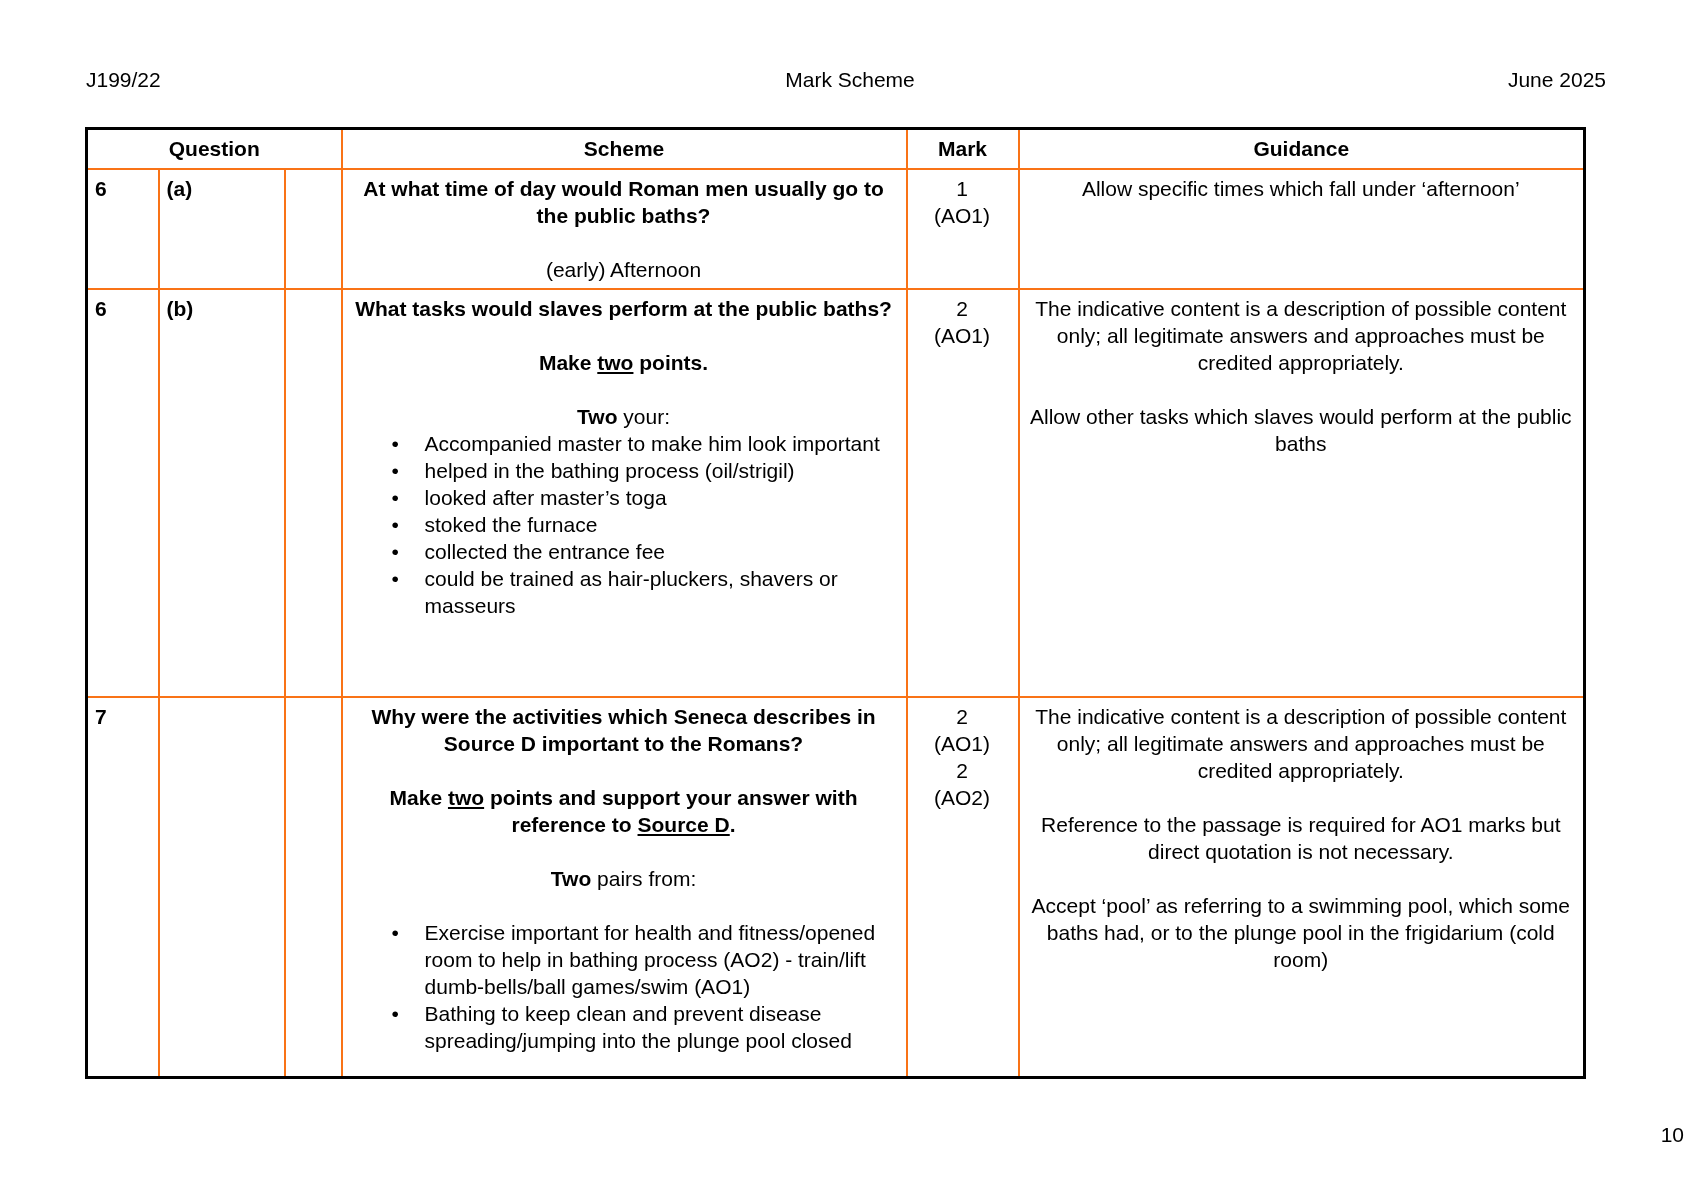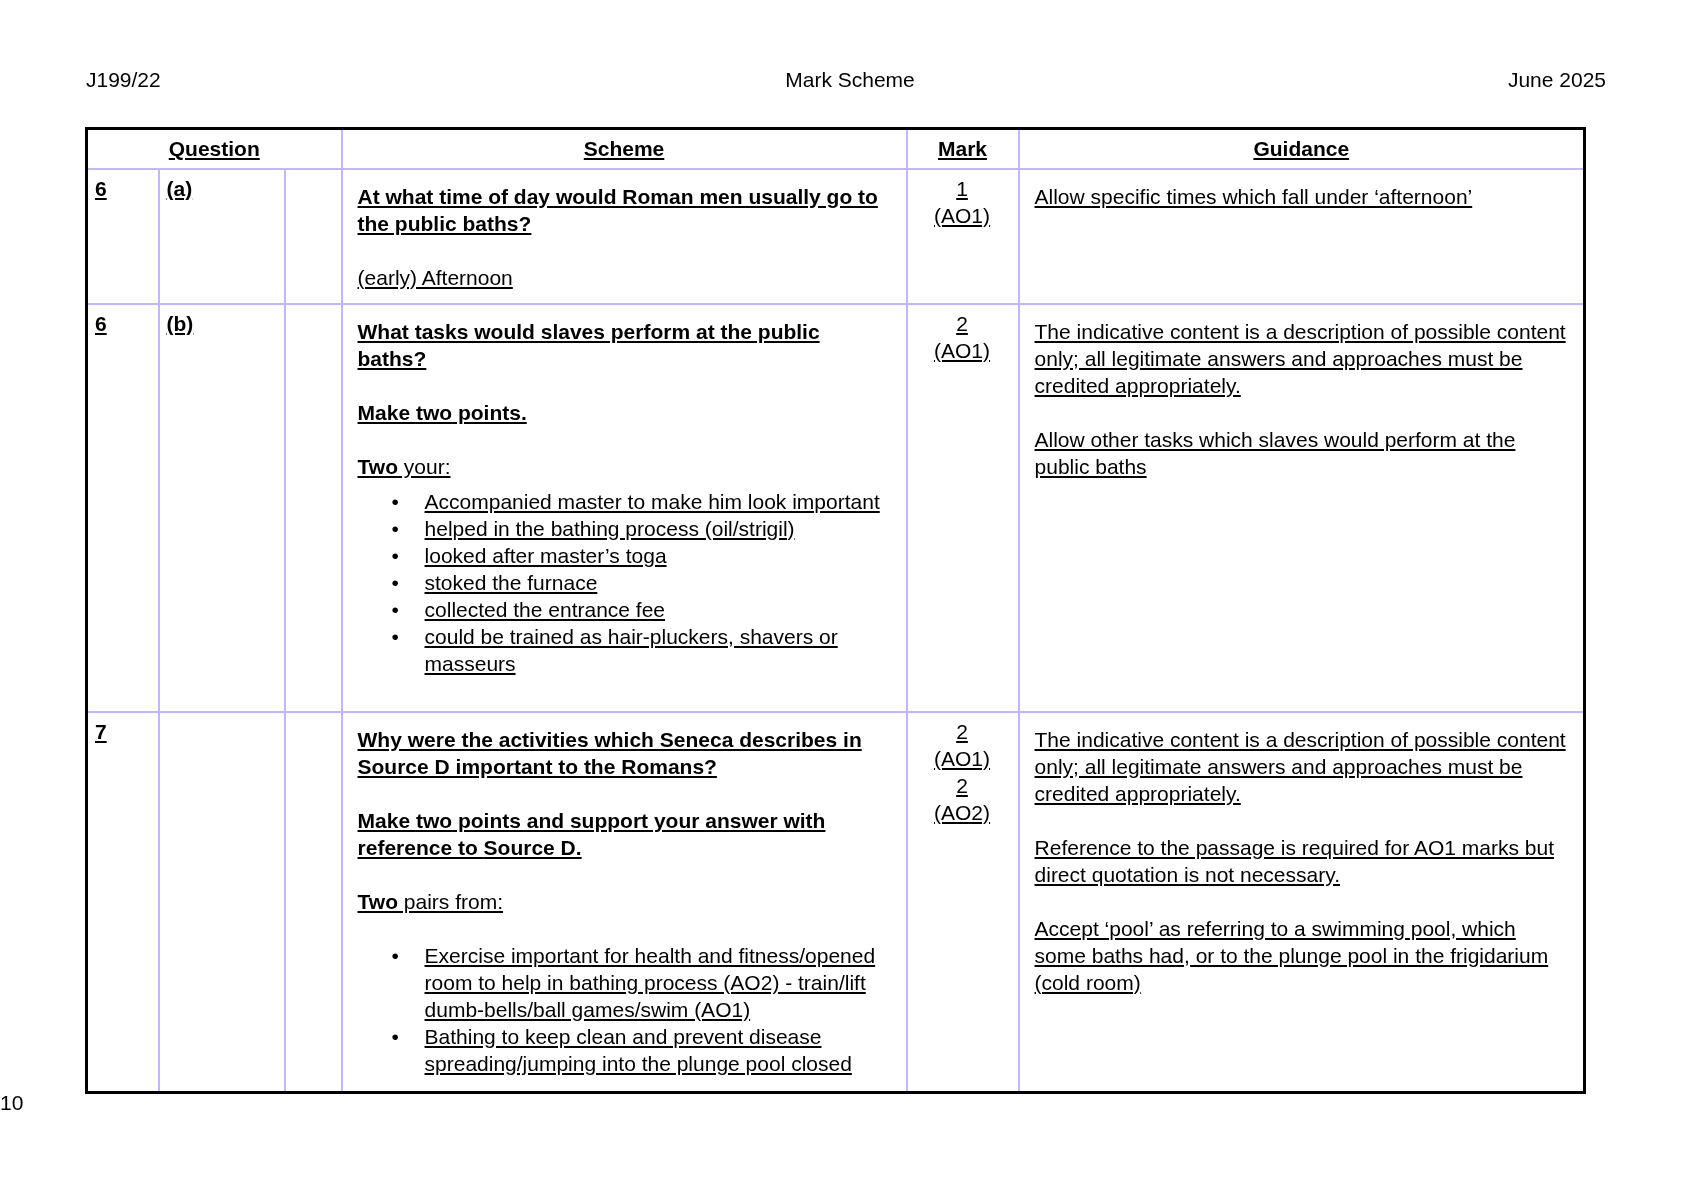--- a/index.html
+++ b/index.html
@@ -32,59 +32,58 @@
     top: 127px;
     left: 85px;
     width: 1498px;
     border-collapse: collapse;
     table-layout: fixed;
     border: 3px solid #000;
     font-size: 21px;
     line-height: 27px;
   }
   table.ms th, table.ms td {
-    border: 2px solid #c4b5fd;
+    border: 2px solid #f97316;
     vertical-align: top;
     padding: 5px 8px 4px 7px;
     overflow: hidden;
-    text-decoration: underline;
   }
   table.ms th {
     vertical-align: middle;
     text-align: center;
     font-weight: bold;
     padding: 2px 4px;
     height: 40px;
   }
   td.qnum  { padding-left: 9px; font-weight: bold; }
   td.qpart { padding-left: 11px; font-weight: bold; }
   td.mark  { text-align: center; padding-left: 2px; padding-right: 2px; }
   tr.r1 > td { height: 120px; }
   tr.r2 > td { height: 408px; }
   tr.r3 > td { height: 381px; }
 
-  p { margin: 8px; }
+  p { margin: 0; text-align: center; }
   .mb { margin-bottom: 27px; }
   .b { font-weight: bold; }
   .u { text-decoration: underline; }
 
   ul.points { margin: 0; padding: 0; list-style: none; }
   ul.points li { position: relative; padding-left: 75px; padding-right: 10px; }
   ul.points li::before {
     content: "\2022";
     position: absolute;
     left: 42px;
     top: 0;
   }
   .page-number {
     position: absolute;
-    top: 1089px;
+    top: 1121px;
     left: 0;
     width: 100%;
-    text-align: left;
+    text-align: right;
   }
 </style>
 </head>
 <body>
 
 <div class="doc-header">
   <span class="left">J199/22</span>
   <span class="center">Mark Scheme</span>
   <span class="right">June 2025</span>
 </div>

